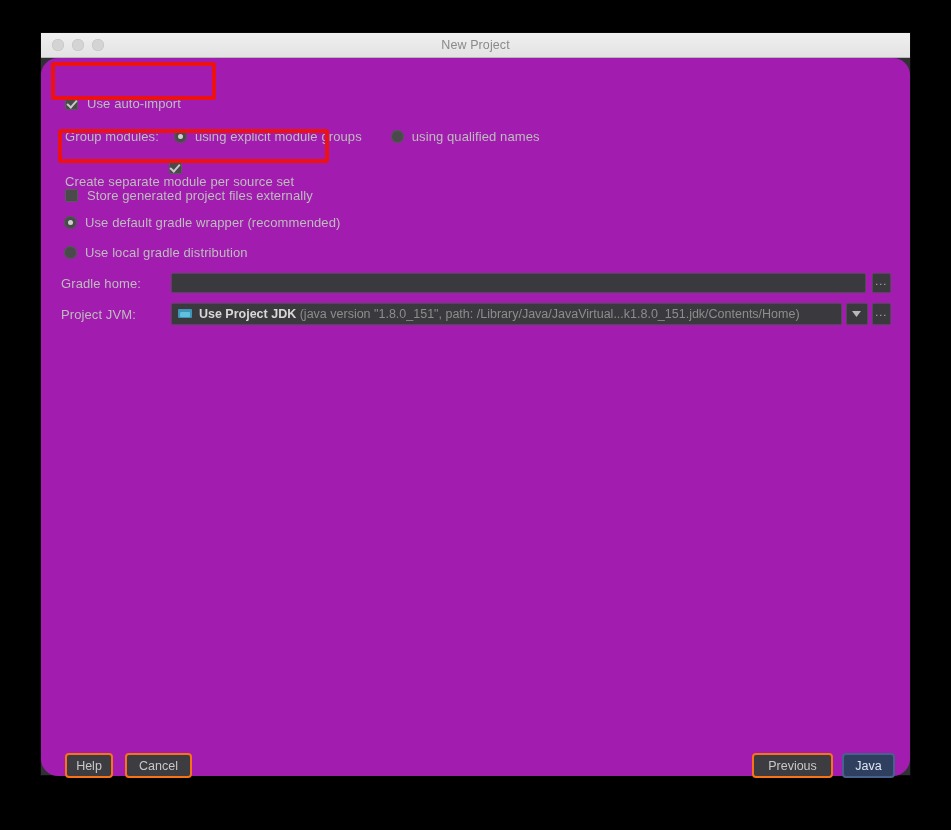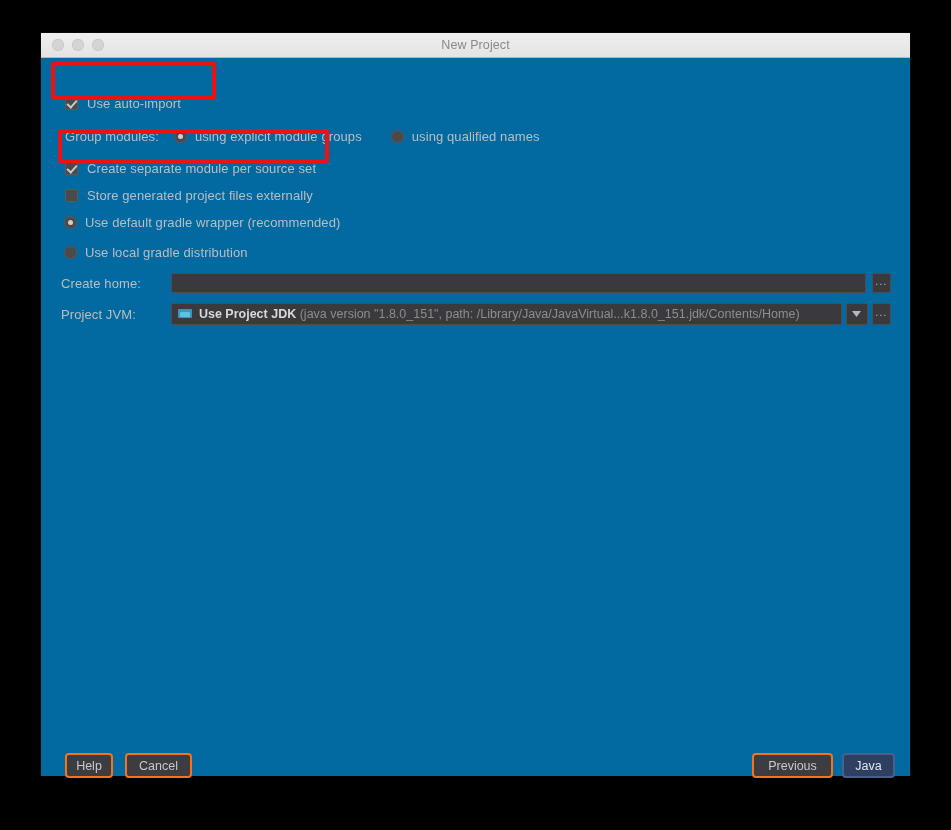--- a/index.html
+++ b/index.html
@@ -56,21 +56,22 @@
     text-align: center;
     font-size: 12.5px;
     color: #8a8a8a;
     letter-spacing: 0.1px;
     pointer-events: none;
   }
 
   .body {
     position: relative;
     height: 718px;
-    background: #0369a1;
+    background: #a21caf;
+    border-radius: 17px;
   }
 
   
   .row {
     position: absolute;
     display: flex;
     align-items: center;
     white-space: nowrap;
   }
 
@@ -267,42 +268,42 @@
         <span style="display:inline-flex;align-items:center;margin-left:15px;">
           <span class="rb selected"></span>
           <span class="lbl">using explicit module groups</span>
         </span>
         <span style="display:inline-flex;align-items:center;margin-left:29px;">
           <span class="rb"></span>
           <span class="lbl">using qualified names</span>
         </span>
       </div>
 
-      <div class="row" style="left:24px; top:103px;">
+      <div class="row" style="left:24px; top:103px;flex-direction:column;">
         <div class="cb checked"></div>
         <span class="lbl">Create separate module per source set</span>
       </div>
 
       <div class="row" style="left:23px; top:157px;">
         <div class="rb selected"></div>
         <span class="lbl">Use default gradle wrapper (recommended)</span>
       </div>
 
       <div class="row" style="left:24px; top:130px;">
         <div class="cb"></div>
         <span class="lbl">Store generated project files externally</span>
       </div>
 
       <div class="row" style="left:23px; top:187px;">
         <div class="rb"></div>
         <span class="lbl">Use local gradle distribution</span>
       </div>
 
       <div class="row" style="left:20px; top:215px; width:830px;">
-        <span class="lbl" style="width:95px;">Create home:</span>
+        <span class="lbl" style="width:95px;">Gradle home:</span>
         <div class="field" style="width:716px; margin-left:18px;"></div>
         <div class="dots-btn" style="margin-left:6px;">...</div>
       </div>
 
       <div class="row" style="left:20px; top:245px; width:830px;">
         <span class="lbl" style="width:95px;">Project JVM:</span>
         <div class="combo" style="width:693px; margin-left:18px;">
           <span class="jdk-icon"></span>
           <span class="combo-txt"><span class="strong">Use Project JDK</span> <span class="dim">(java version "1.8.0_151", path: /Library/Java/JavaVirtual...k1.8.0_151.jdk/Contents/Home)</span></span>
         </div>

